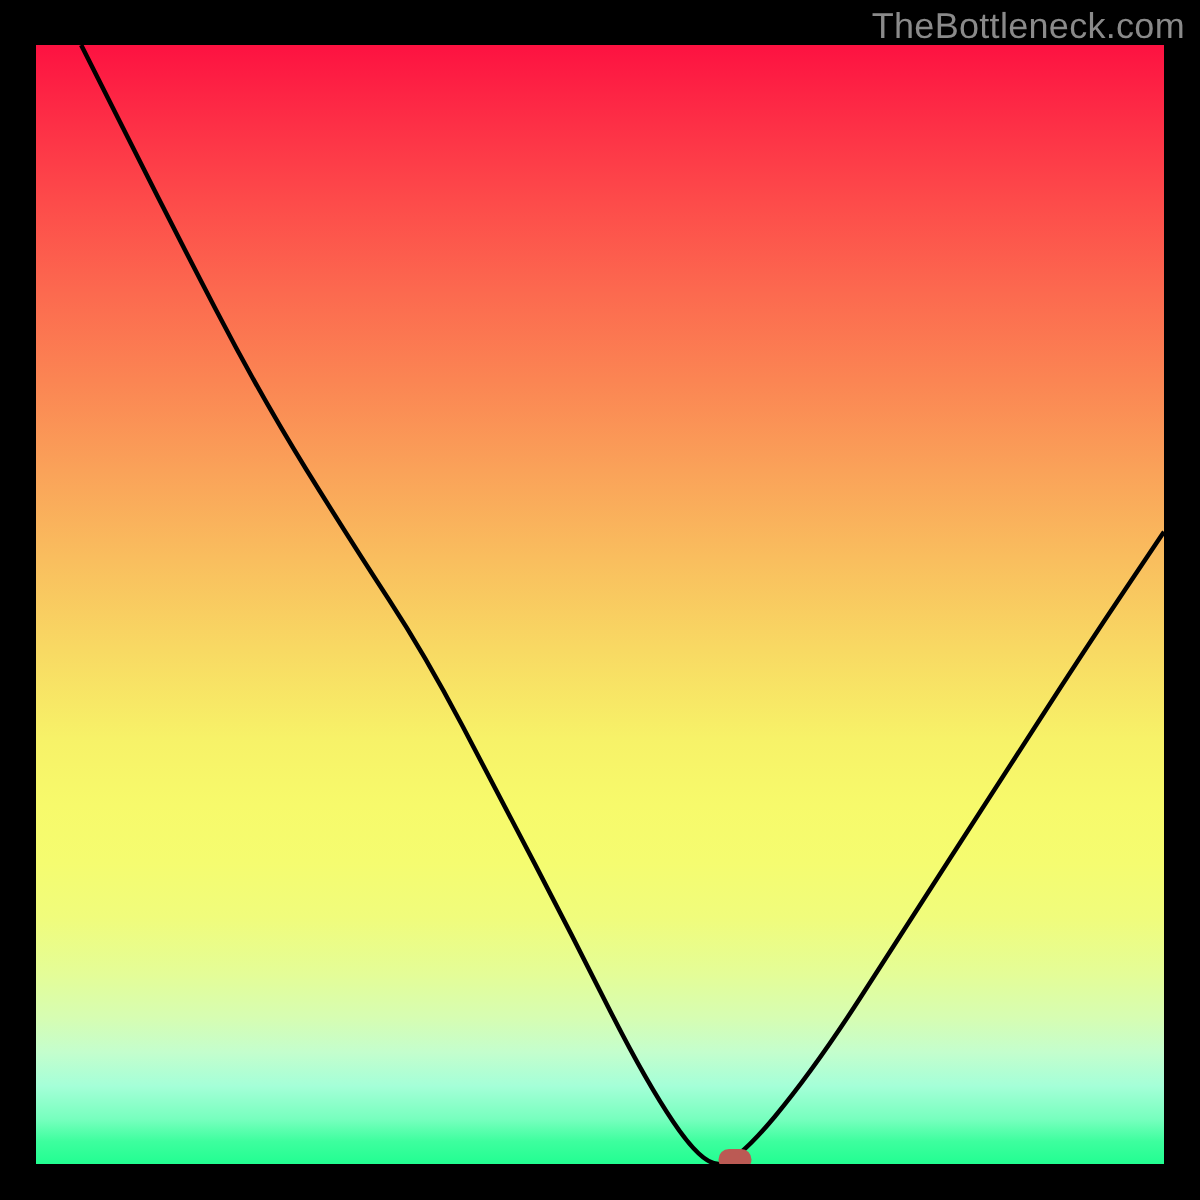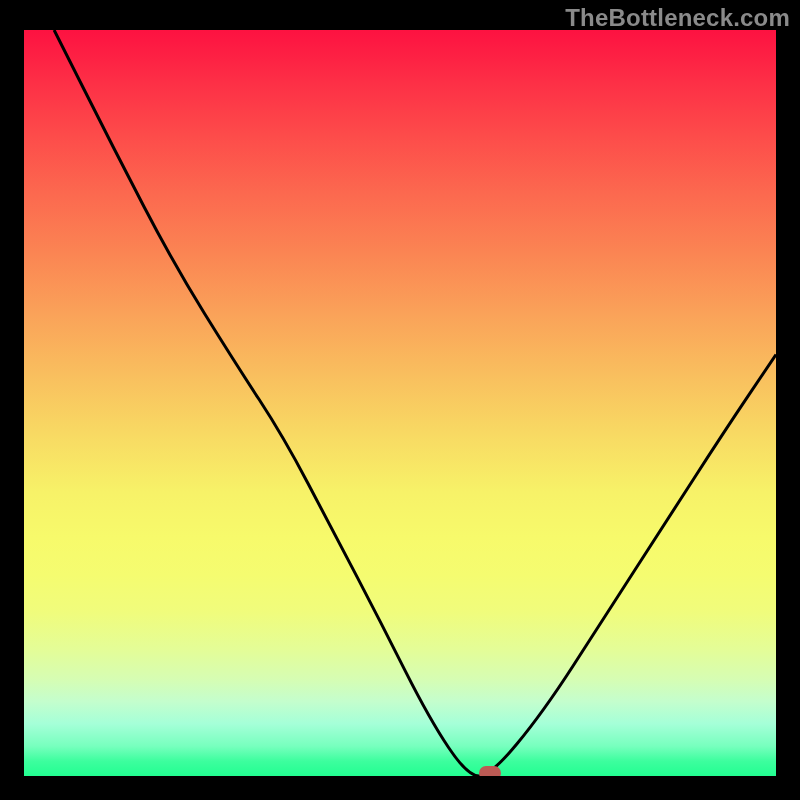--- a/index.html
+++ b/index.html
@@ -16,21 +16,21 @@
     width: 800px;
     height: 800px;
     background: #000;
   }
   .watermark {
     position: absolute;
     top: 4px;
     right: 10px;
     color: #8a8a8a;
     font-size: 24px;
-    font-weight: 700;
+    font-weight: 400;
     letter-spacing: 0.2px;
     user-select: none;
   }
   .plot-area {
     position: absolute;
     left: 24px;
     top: 30px;
     width: 752px;
     height: 746px;
     overflow: hidden;

